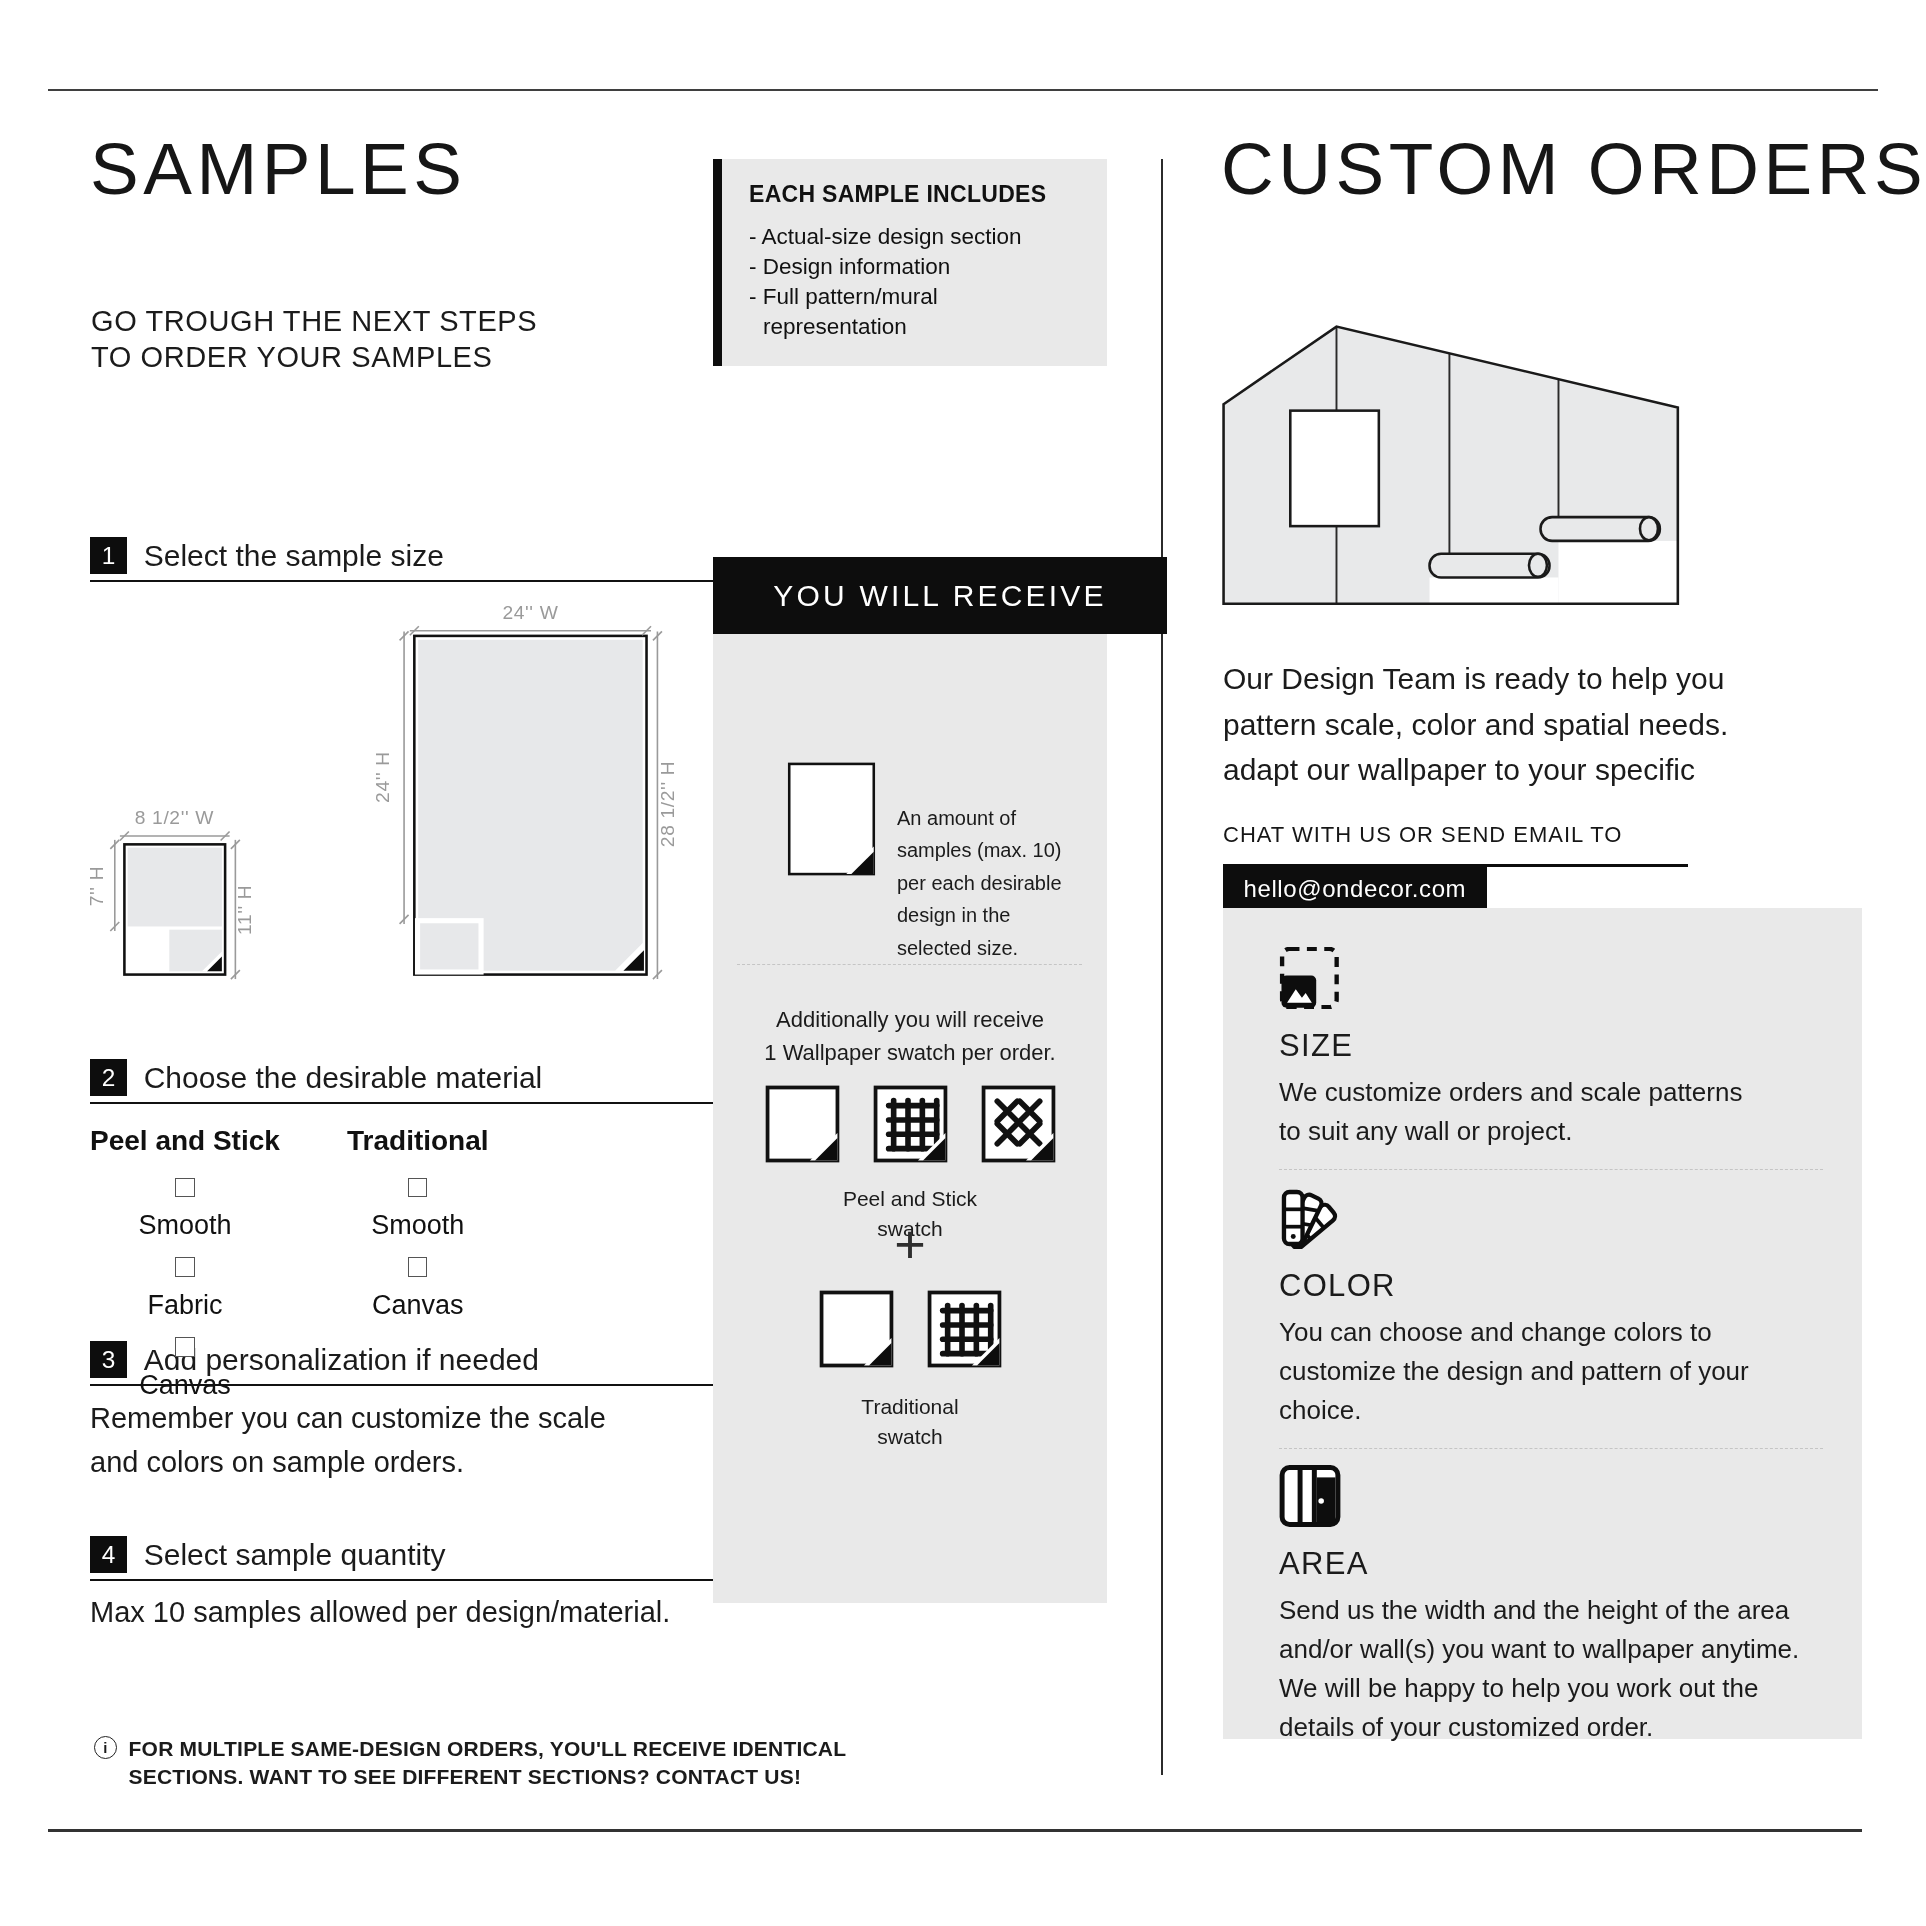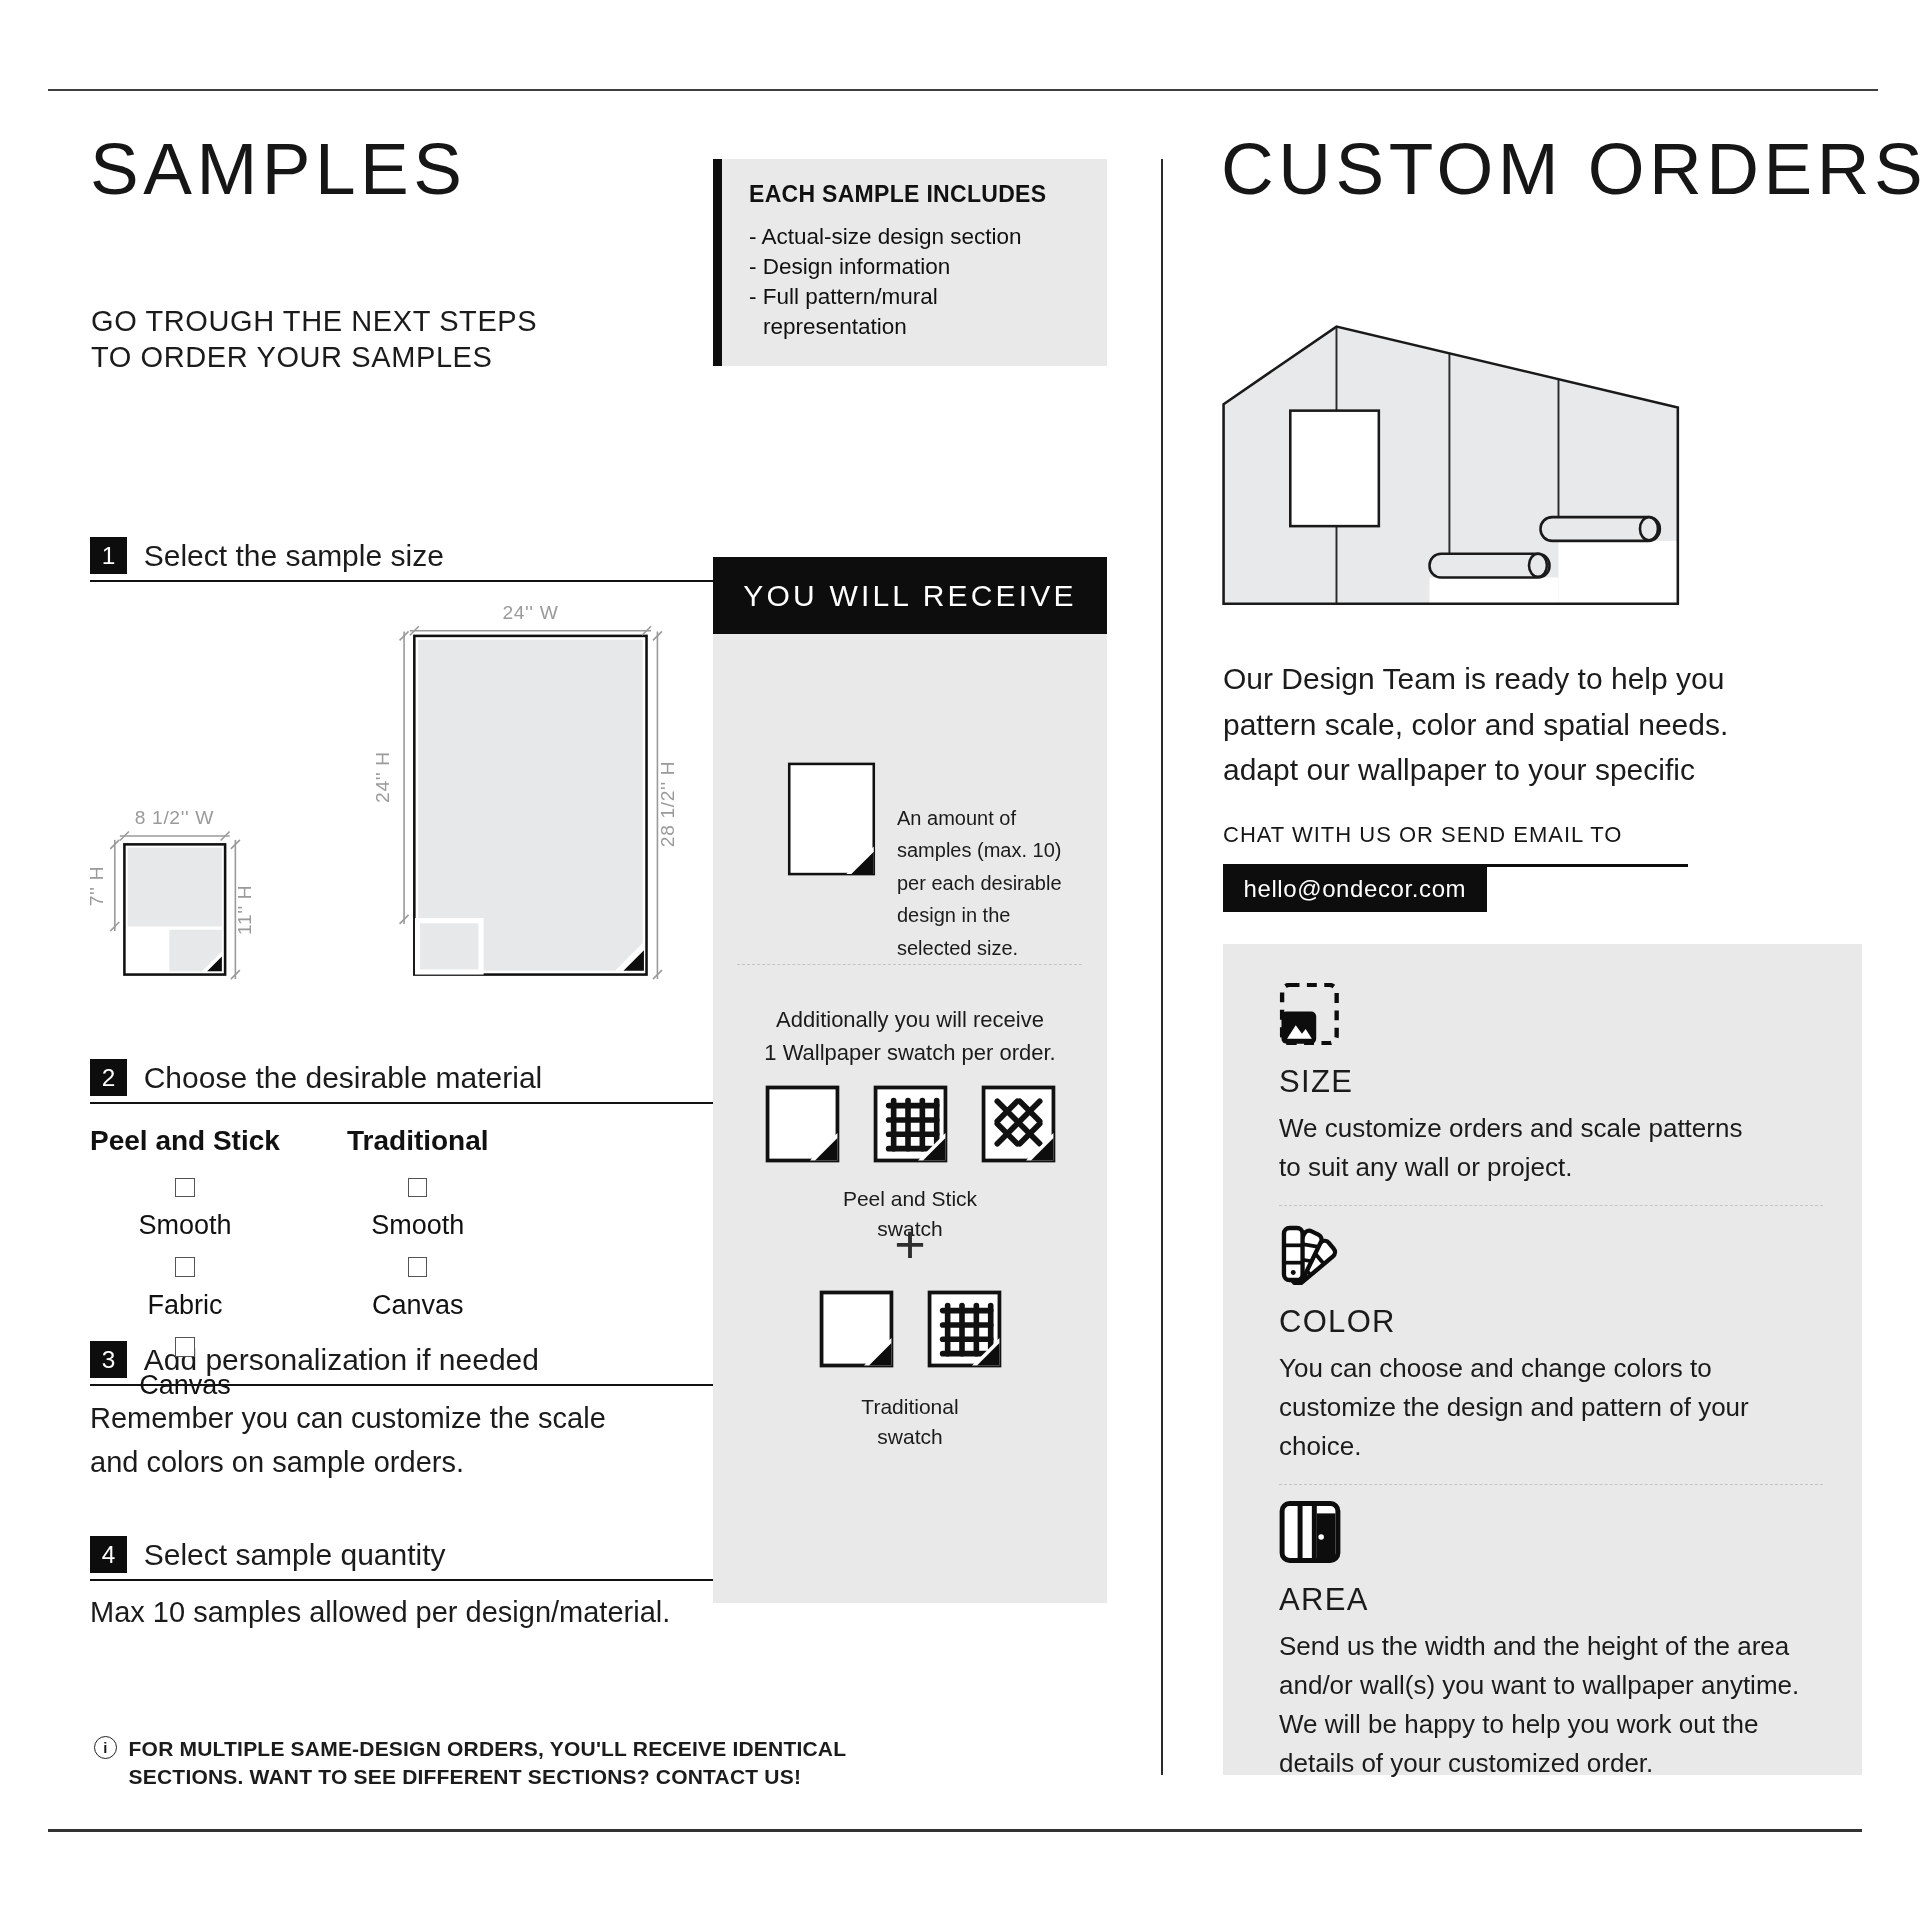--- a/index.html
+++ b/index.html
@@ -41,21 +41,21 @@
 
   .note3{left:90px;top:1397px;font-size:29px;line-height:1.5;color:#1b1b1b;}
   .note4{left:90px;top:1596px;font-size:29px;color:#1b1b1b;}
 
   .footnote{left:94px;top:1735px;display:flex;gap:11.6px;font-size:21px;letter-spacing:0.2px;color:#1b1b1b;}
   .info-badge{width:21px;height:21px;border:1.9px solid #222;border-radius:50%;flex:0 0 auto;
     display:flex;align-items:center;justify-content:center;font-size:14.8px;font-weight:bold;margin-top:1.3px;}
   .footnote .fl{line-height:1.32;font-weight:bold;}
 
   
-  .mid-header{left:713px;top:557px;width:394px;height:77px;background:#0d0d0d;color:#fff;
+  .mid-header{left:713px;top:557px;width:454px;height:77px;background:#0d0d0d;color:#fff;
     font-size:30px;letter-spacing:3.2px;display:flex;align-items:center;justify-content:center;text-align:center;}
   .mid-panel{left:713px;top:634px;width:394px;height:969px;background:#e9e9e9;}
   .sheet-icon{left:74px;top:128px;width:89px;height:114px;}
   .amount{left:184px;top:155px;width:196px;font-size:20px;line-height:1.62;color:#1b1b1b;margin-top:13px;}
   .mid-dash{left:24.4px;top:330px;width:345px;border-top:1.9px dashed #c5c5c5;}
   .additional{left:0;top:369px;width:100%;text-align:center;font-size:22px;line-height:1.5;color:#1b1b1b;}
   .sw-row{left:0;width:100%;display:flex;justify-content:center;gap:33px;}
   .row1{top:451px;} .row2{top:656px;}
   .sw{width:75px;height:78px;}
   .cap{left:0;width:100%;text-align:center;font-size:21px;line-height:1.45;color:#1b1b1b;}
@@ -63,21 +63,21 @@
   .plus{left:0;top:579px;width:100%;text-align:center;font-size:54px;font-weight:400;color:#2e2e2e;}
 
   
   .c-title{left:1221px;top:127px;font-size:73px;letter-spacing:4.5px;color:#161616;white-space:nowrap;}
   .house{left:1221px;top:316px;width:478px;height:299px;}
   .intro{left:1223px;top:656px;font-size:30px;line-height:1.52;color:#1b1b1b;}
   .chat{left:1223px;top:822px;font-size:22px;letter-spacing:1px;color:#161616;}
   .email-line{left:1223px;top:864px;width:465px;height:2.6px;background:#0d0d0d;}
   .email-box{left:1223px;top:867px;background:#0d0d0d;color:#fff;font-size:24px;
     padding:8.3px 20.5px;letter-spacing:0.6px;}
-  .features{left:1223px;top:944px;width:639px;height:831px;background:#e9e9e9;
+  .features{left:1223px;top:908px;width:639px;height:831px;background:#e9e9e9;
     box-sizing:border-box;padding:39px 39px 0 56px;}
   .f-icon{height:62px;margin-bottom:19px;}
   .f-icon svg{height:62px;width:auto;display:block;}
   .f-title{font-size:31px;letter-spacing:1.3px;color:#1b1b1b;margin-bottom:9px;}
   .f-line{font-size:26px;line-height:1.5;color:#1b1b1b;}
   .f-div{border-top:1.9px dashed #c5c5c5;margin:18px 0 16.7px 0;}
 </style>
 </head>
 <body>
 

